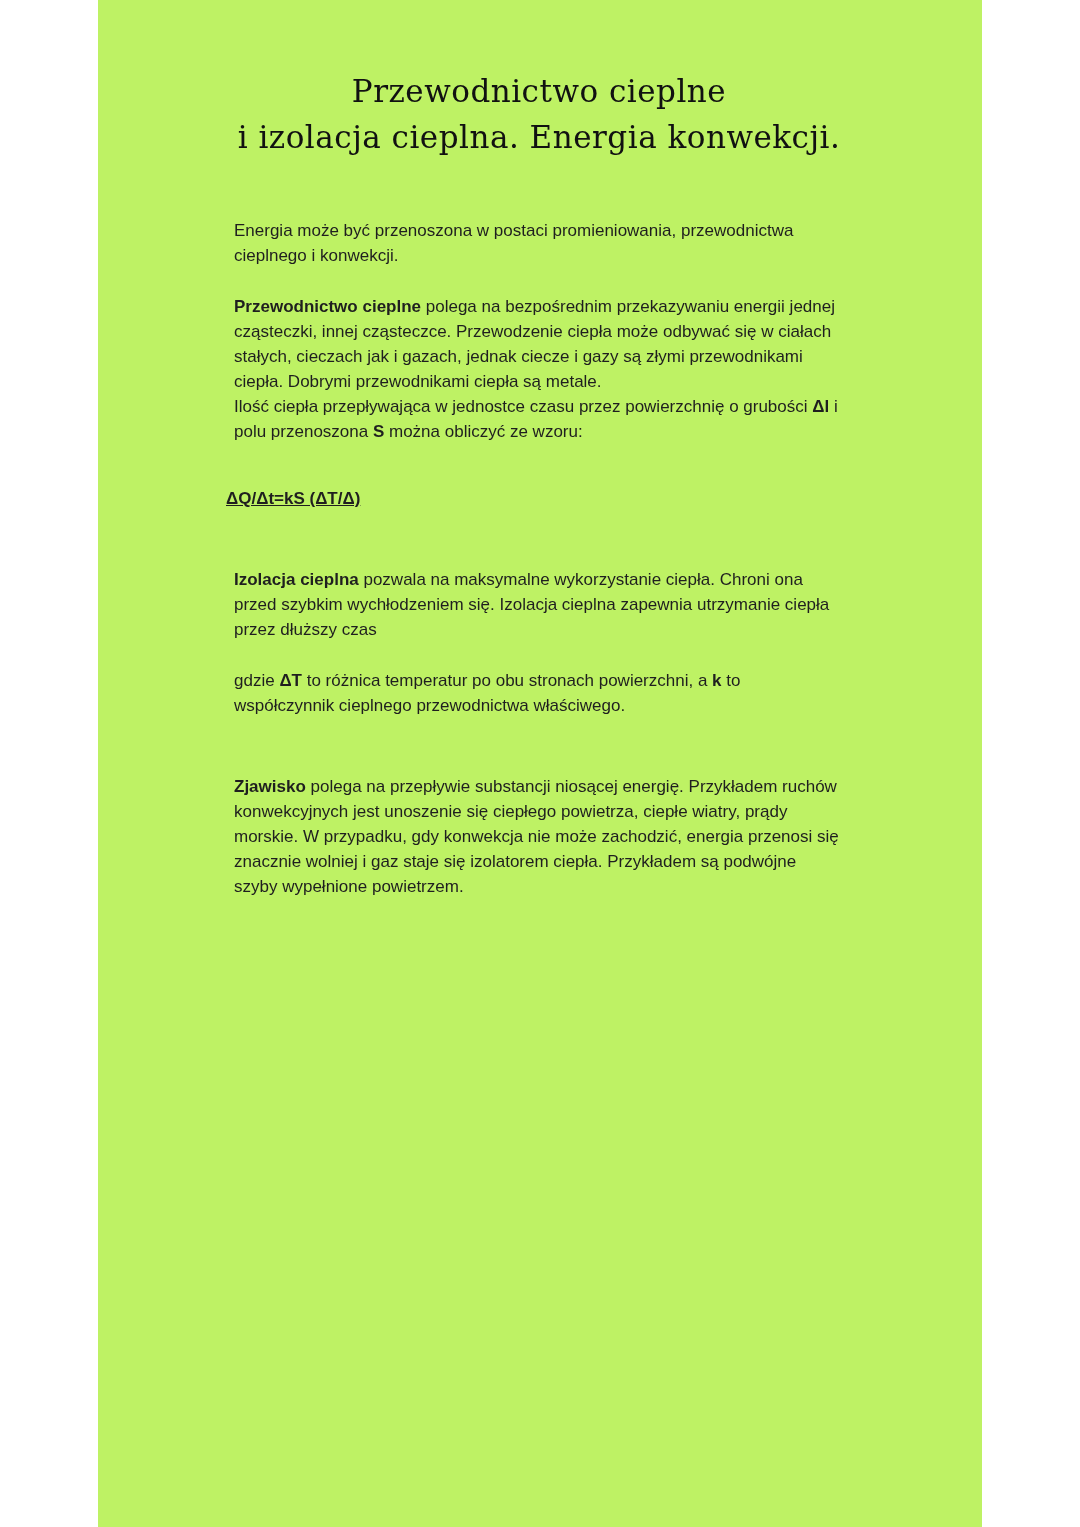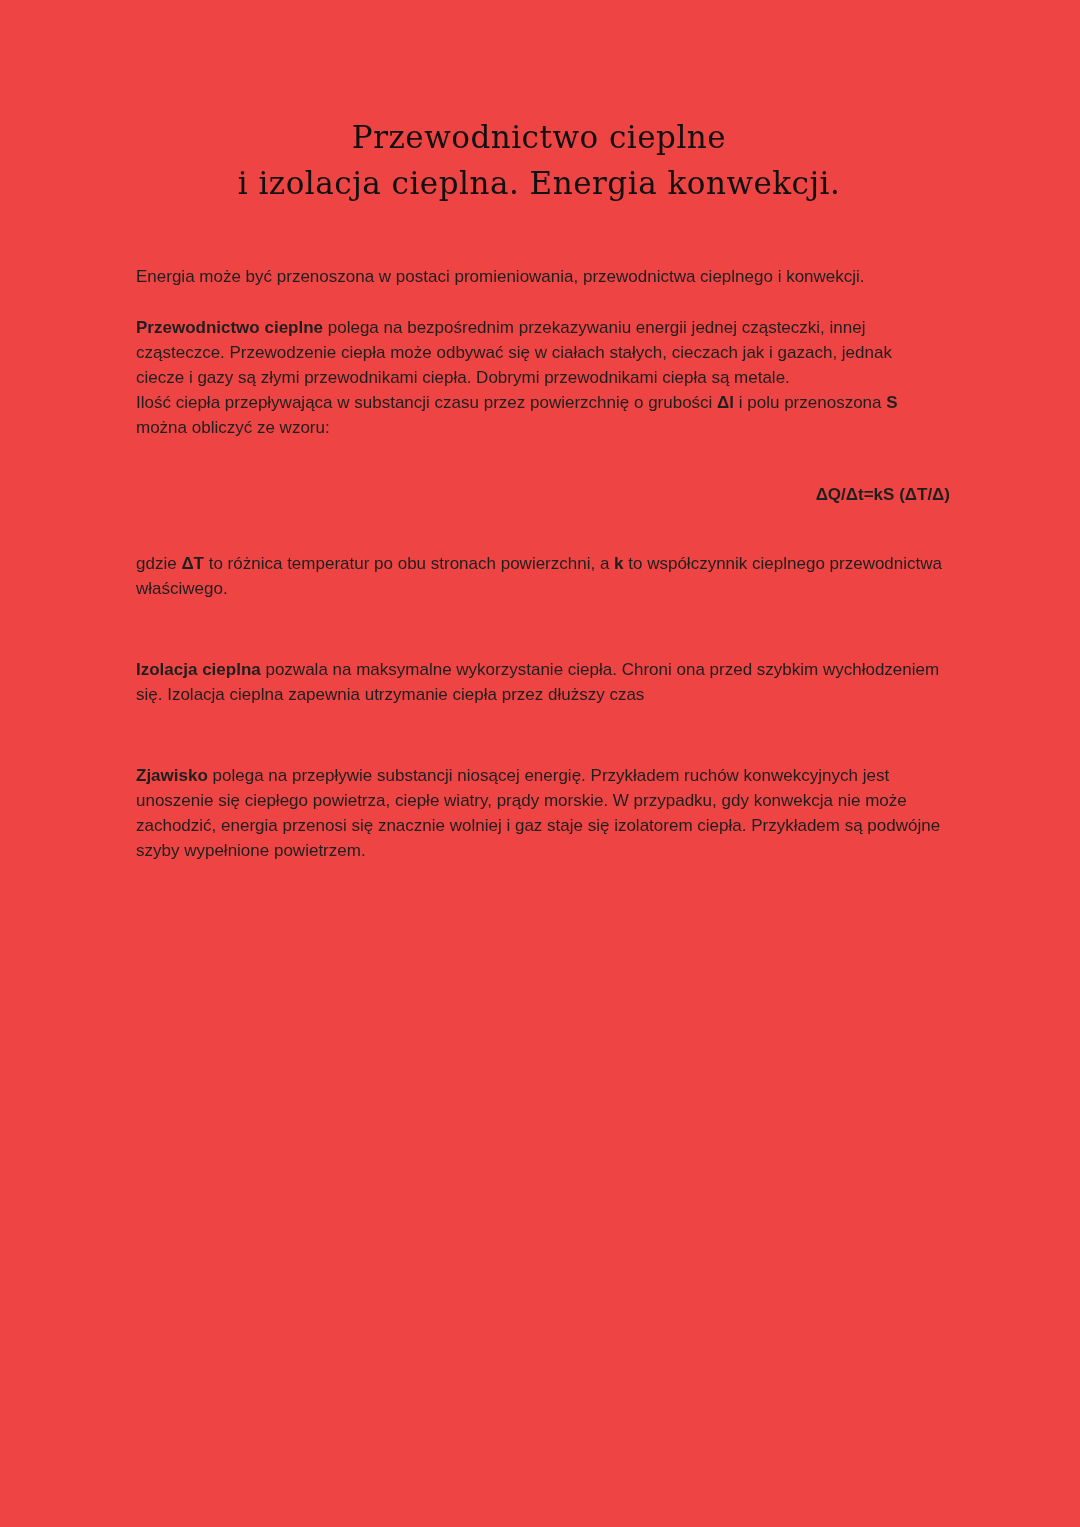--- a/index.html
+++ b/index.html
@@ -2,26 +2,26 @@
 <html lang="pl"><head>
 <meta charset="utf-8">
 <style>
   html, body {
     margin: 0;
     padding: 0;
     background: #ffffff;
   }
   .page {
     position: relative;
-    width: 1080px;
+    width: 884px;
     height: 1527px;
     margin: 0 auto;
-    background: #ef4444;
+    background: #bef264;
     box-sizing: border-box;
-    padding: 114px 130px 0 128px;
+    padding: 68px 130px 0 128px;
     font-family: "Liberation Sans", sans-serif;
     font-size: 17px;
     line-height: 25px;
     color: #1f1f1f;
   }
   .doc-title {
     font-family: "DejaVu Serif", serif;
     font-weight: 500;
     font-size: 31px;
     line-height: 46px;
@@ -33,23 +33,24 @@
   p {
     margin: 8px;
   }
   .para {
     margin-bottom: 26px;
   }
   .para-gap-large {
     margin-top: 56px;
   }
   .formula {
-    text-align: right;
+    text-align: left;
     font-weight: bold;
     margin: 42px 0 44px 0;
+    text-decoration: underline;
   }
   strong {
     font-weight: bold;
   }
 </style>
 </head>
 <body>
 
 <div class="page">
 
@@ -57,30 +58,30 @@
     <span>Przewodnictwo cieplne</span><br>
     <span>i izolacja cieplna. Energia konwekcji.</span>
   </h1>
 
   <p class="para">
     <span>Energia może być przenoszona w postaci promieniowania, przewodnictwa cieplnego i konwekcji.</span>
   </p>
 
   <p class="para">
     <strong>Przewodnictwo cieplne</strong><span> polega na bezpośrednim przekazywaniu energii jednej cząsteczki, innej cząsteczce. Przewodzenie ciepła może odbywać się w ciałach stałych, cieczach jak i gazach, jednak ciecze i gazy są złymi przewodnikami ciepła. Dobrymi przewodnikami ciepła są metale.</span><br>
-    <span>Ilość ciepła przepływająca w substancji czasu przez powierzchnię o grubości </span><strong>Δl</strong><span> i polu przenoszona </span><strong>S</strong><span> można obliczyć ze wzoru:</span>
+    <span>Ilość ciepła przepływająca w jednostce czasu przez powierzchnię o grubości </span><strong>Δl</strong><span> i polu przenoszona </span><strong>S</strong><span> można obliczyć ze wzoru:</span>
   </p>
 
   <p class="formula">ΔQ/Δt=kS (ΔT/Δ)</p>
 
+  <p class="para para-gap-large">
+    <strong>Izolacja cieplna</strong><span> pozwala na maksymalne wykorzystanie ciepła. Chroni ona przed szybkim wychłodzeniem się. Izolacja cieplna zapewnia utrzymanie ciepła przez dłuższy czas</span>
+  </p>
+
   <p class="para">
     <span>gdzie </span><strong>ΔT</strong><span> to różnica temperatur po obu stronach powierzchni, a </span><strong>k</strong><span> to współczynnik cieplnego przewodnictwa właściwego.</span>
-  </p>
-
-  <p class="para para-gap-large">
-    <strong>Izolacja cieplna</strong><span> pozwala na maksymalne wykorzystanie ciepła. Chroni ona przed szybkim wychłodzeniem się. Izolacja cieplna zapewnia utrzymanie ciepła przez dłuższy czas</span>
   </p>
 
   <p class="para para-gap-large">
     <strong>Zjawisko</strong><span> polega na przepływie substancji niosącej energię. Przykładem ruchów konwekcyjnych jest unoszenie się ciepłego powietrza, ciepłe wiatry, prądy morskie. W przypadku, gdy konwekcja nie może zachodzić, energia przenosi się znacznie wolniej i gaz staje się izolatorem ciepła. Przykładem są podwójne szyby wypełnione powietrzem.</span>
   </p>
 
 </div>
 
 </body></html>

